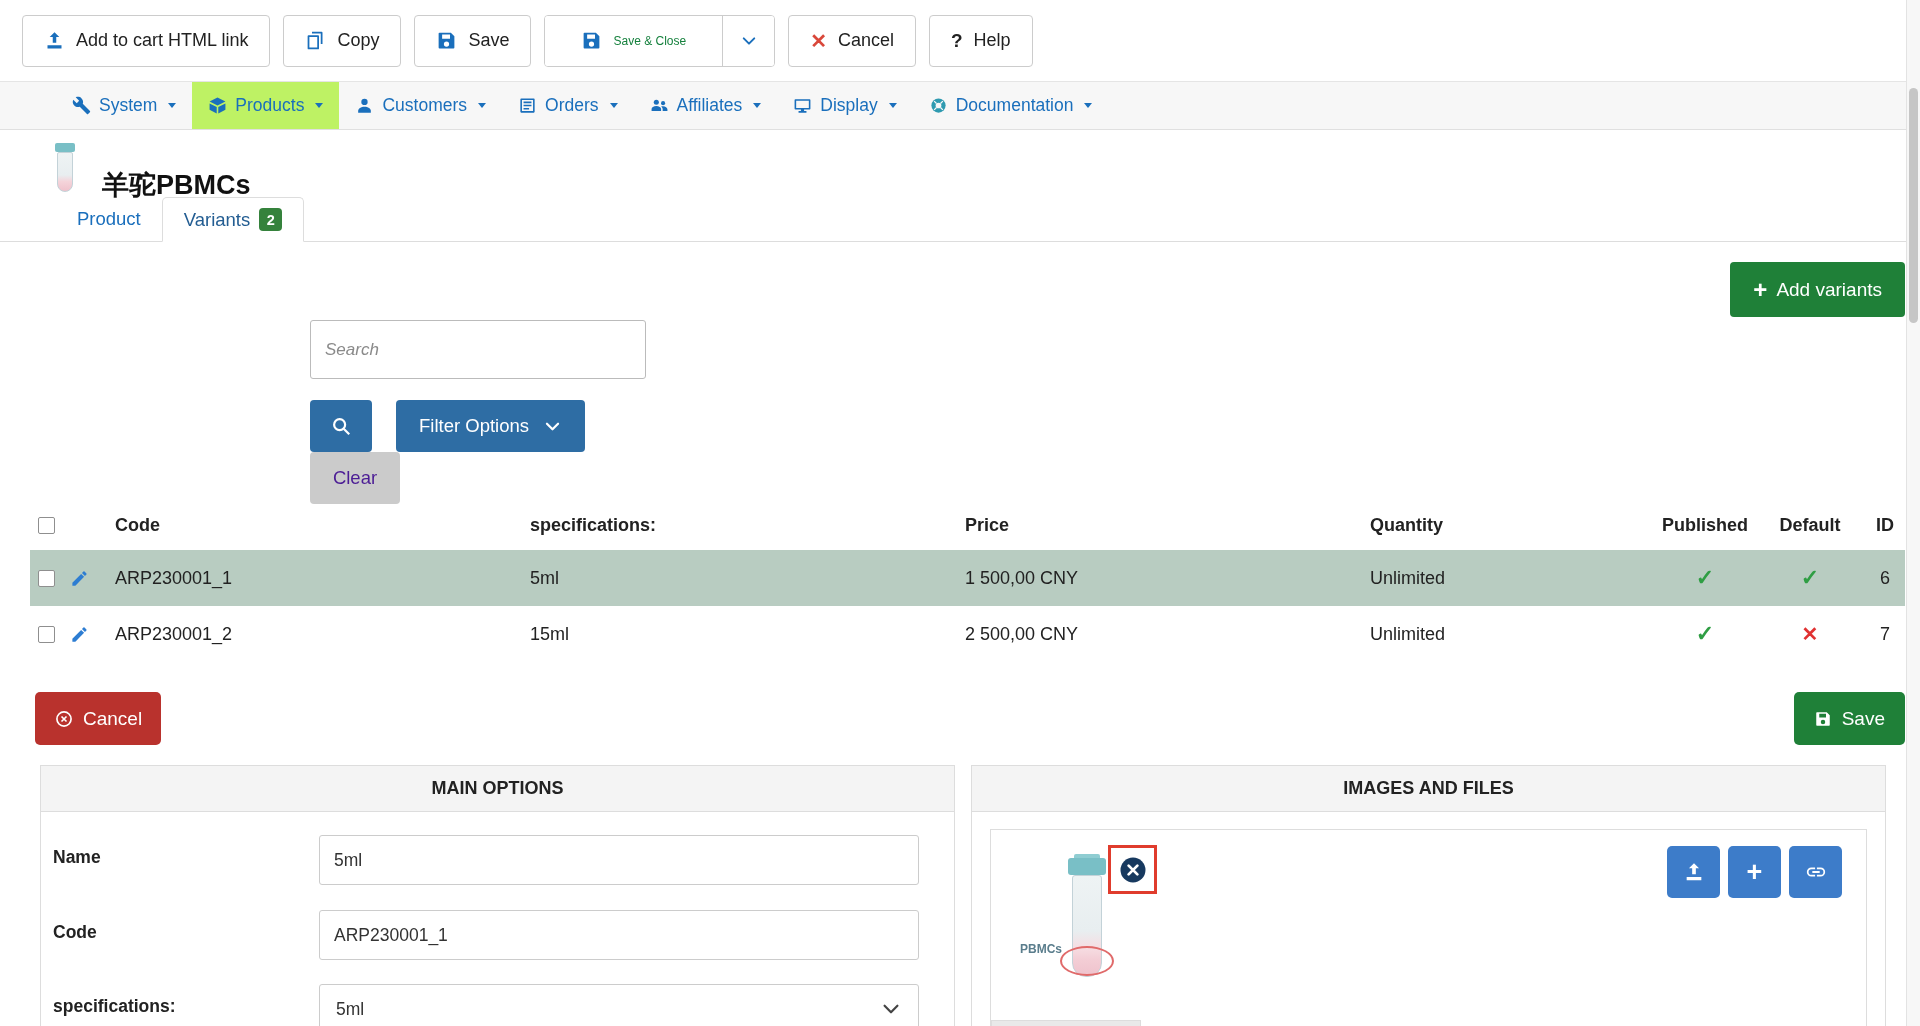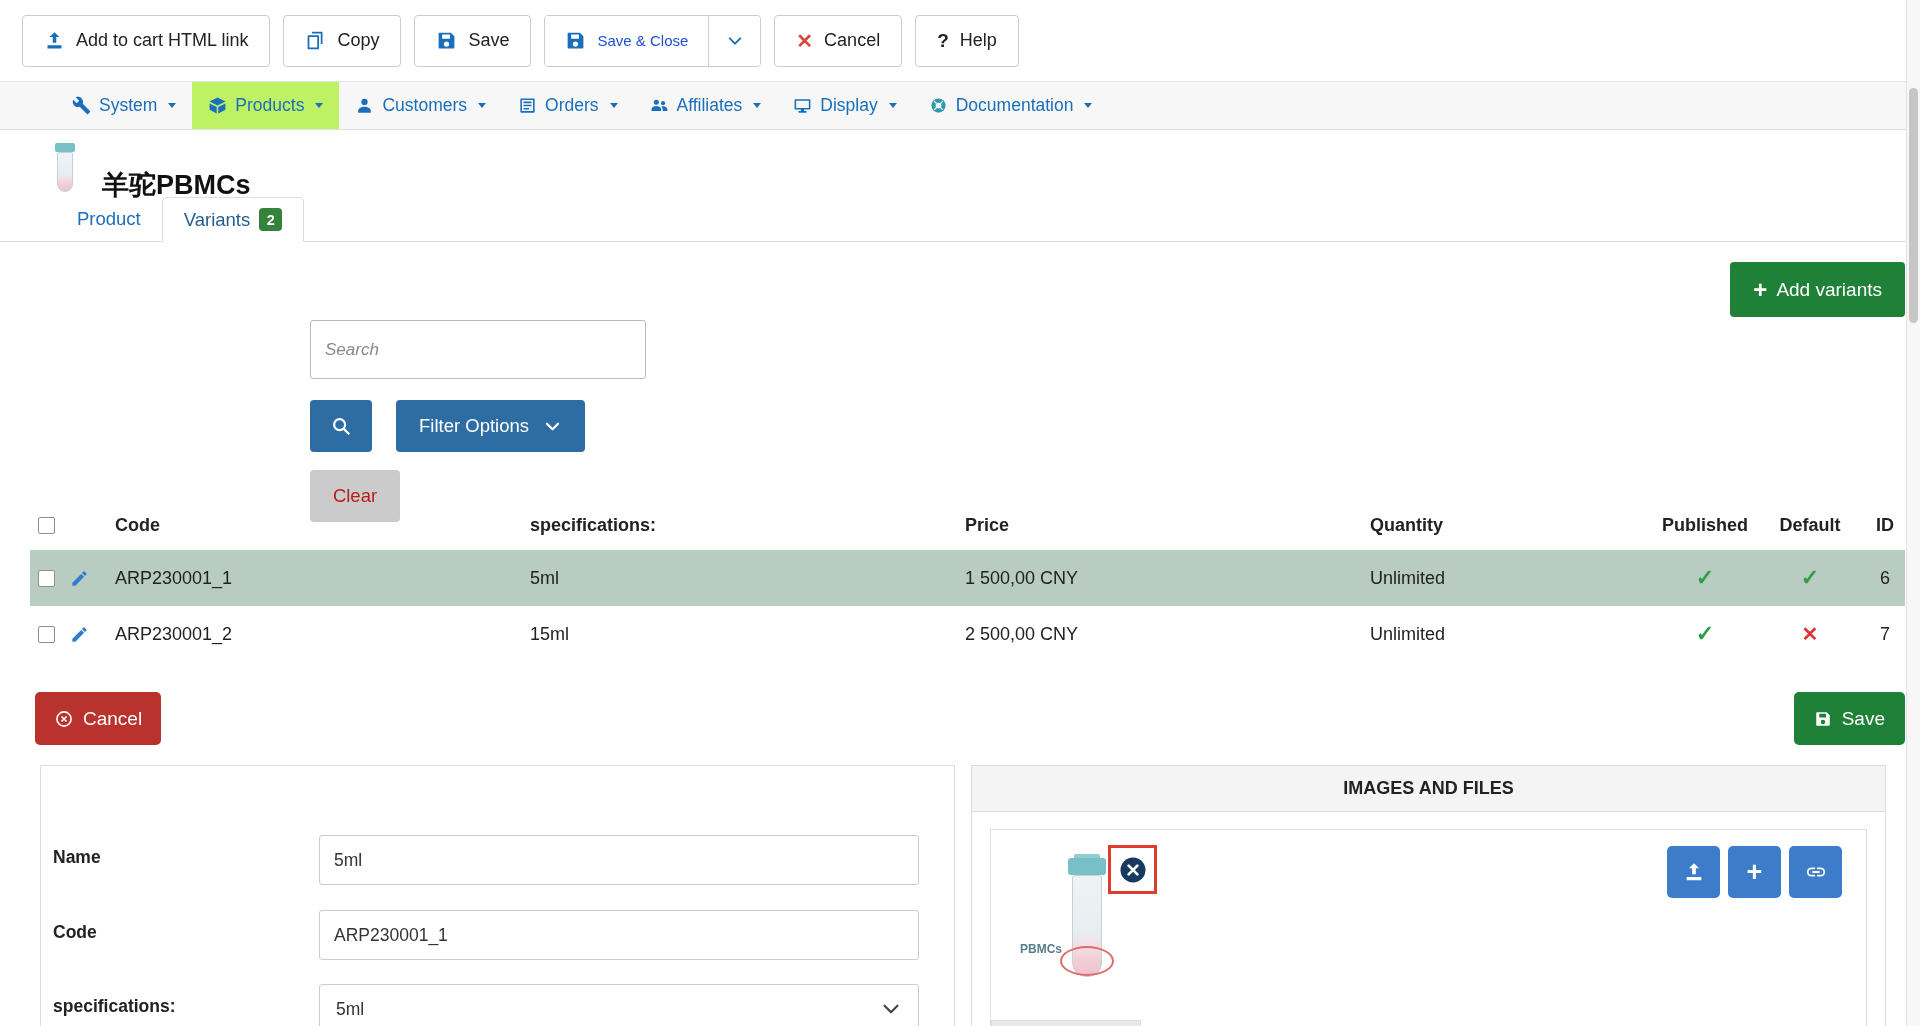--- a/index.html
+++ b/index.html
@@ -11,22 +11,22 @@
              background: #fff; border-bottom: 1px solid #e5e5e5;
              display: flex; align-items: center; gap: 13px; padding-left: 22px; }
   .tb-btn { display: inline-flex; align-items: center; gap: 11px; height: 52px;
             padding: 0 21px; border: 1px solid #ccc; border-radius: 4px; background: #fff;
             font-size: 18px; color: #222; cursor: pointer; font-family: inherit; }
   .tb-btn svg { width: 21px; height: 21px; fill: #1a6fbc; flex: 0 0 auto; }
   .x-glyph { color: #d9473a; font-size: 20px; font-weight: bold; line-height: 1; }
   .q-glyph { color: #222; font-size: 19px; font-weight: bold; line-height: 1; }
   .split { display: inline-flex; align-items: stretch; height: 52px; border: 1px solid #ccc;
            border-radius: 4px; overflow: hidden; background: #fff; }
-  .split .main { display: flex; align-items: center; gap: 11px; padding: 0 20px;
-                 font-size: 15px; color: #1d4ed8; cursor: pointer; background: #fff; border: none; font-family: inherit; }
+  .split .main { display: flex; align-items: center; gap: 11px; padding: 0 36px;
+                 font-size: 12px; color: #15803d; cursor: pointer; background: #fff; border: none; font-family: inherit; }
   .split .main svg { width: 21px; height: 21px; fill: #1a6fbc; }
   .split .caret-part { width: 52px; border: none; border-left: 1px solid #ccc; background: #fff;
                        display: flex; align-items: center; justify-content: center; cursor: pointer; }
   .split .caret-part svg { width: 18px; height: 18px; stroke: #1a6fbc; }
 
   
   .navbar { position: absolute; top: 82px; left: 0; right: 14px; height: 48px;
             background: #f7f7f7; border-bottom: 1px solid #e0e0e0;
             display: flex; align-items: stretch; padding-left: 56px; }
   .nav-item { display: flex; align-items: center; gap: 8px; padding: 0 16px;
@@ -67,21 +67,21 @@
                   font-size: 17px; padding: 0 14px; color: #333; font-family: inherit; display: block; }
   .search-input::placeholder { font-style: italic; color: #8a8a8a; }
   .search-row { display: flex; gap: 24px; margin-top: 21px; }
   .btn-search { width: 62px; height: 52px; background: #2e6da4; border: none; border-radius: 4px;
                 color: #fff; display: flex; align-items: center; justify-content: center; cursor: pointer; }
   .btn-search svg { width: 22px; height: 22px; }
   .btn-filter { height: 52px; background: #2e6da4; color: #fff; border: none; border-radius: 4px;
                 font-size: 18.5px; display: flex; align-items: center; gap: 14px; padding: 0 23px;
                 cursor: pointer; font-family: inherit; }
   .btn-filter svg { width: 19px; height: 19px; }
-  .btn-clear { margin-top: 18px; width: 90px; height: 52px; background: #cbcbcb; color: #b91c1c;
+  .btn-clear { margin-top: 0; width: 90px; height: 52px; background: #cbcbcb; color: #4c1d95;
                font-size: 18.5px; border: none; border-radius: 4px; cursor: pointer; font-family: inherit; }
 
   
   .vtable { position: absolute; left: 30px; top: 500px; width: 1875px; font-size: 18px; color: #222; }
   .thead { display: flex; align-items: center; height: 50px; font-weight: bold; }
   .trow  { display: flex; align-items: center; height: 56px; }
   .trow.hl { background: #b8ccc1; }
   .col-check { width: 40px; padding-left: 8px; display: flex; align-items: center; }
   .col-edit  { width: 40px; display: flex; align-items: center; }
   .col-edit svg { width: 19px; height: 19px; fill: #2d7dd2; cursor: pointer; }
@@ -361,20 +361,21 @@
     <span>Cancel</span>
   </button>
   <button class="btn-save-b">
     <svg viewBox="0 0 24 24">
         <path d="M4 3h13l4 4v13a1 1 0 0 1-1 1H4a1 1 0 0 1-1-1V4a1 1 0 0 1 1-1zm3 2v5h9V5H7zm5 8a3 3 0 1 0 0 6 3 3 0 0 0 0-6z"></path>
       </svg>
     <span>Save</span>
   </button>
 
   <div class="panel main-opts">
+    <div class="panel-header">MAIN OPTIONS</div>
     <div class="field-label" style="top:81px;">Name</div>
     <input class="field-input" style="top: 69px;" type="text" value="5ml">
     <div class="field-label" style="top:156px;">Code</div>
     <input class="field-input" style="top: 144px;" type="text" value="ARP230001_1">
     <div class="field-label" style="top:230px;">specifications:</div>
     <div class="field-select" style="top:218px;">
       <span>5ml</span>
       <svg viewBox="0 0 24 24" fill="none" stroke="#444" stroke-width="2.4" stroke-linecap="round" stroke-linejoin="round">
           <path d="M5 8.5l7 7 7-7"></path>
         </svg>

